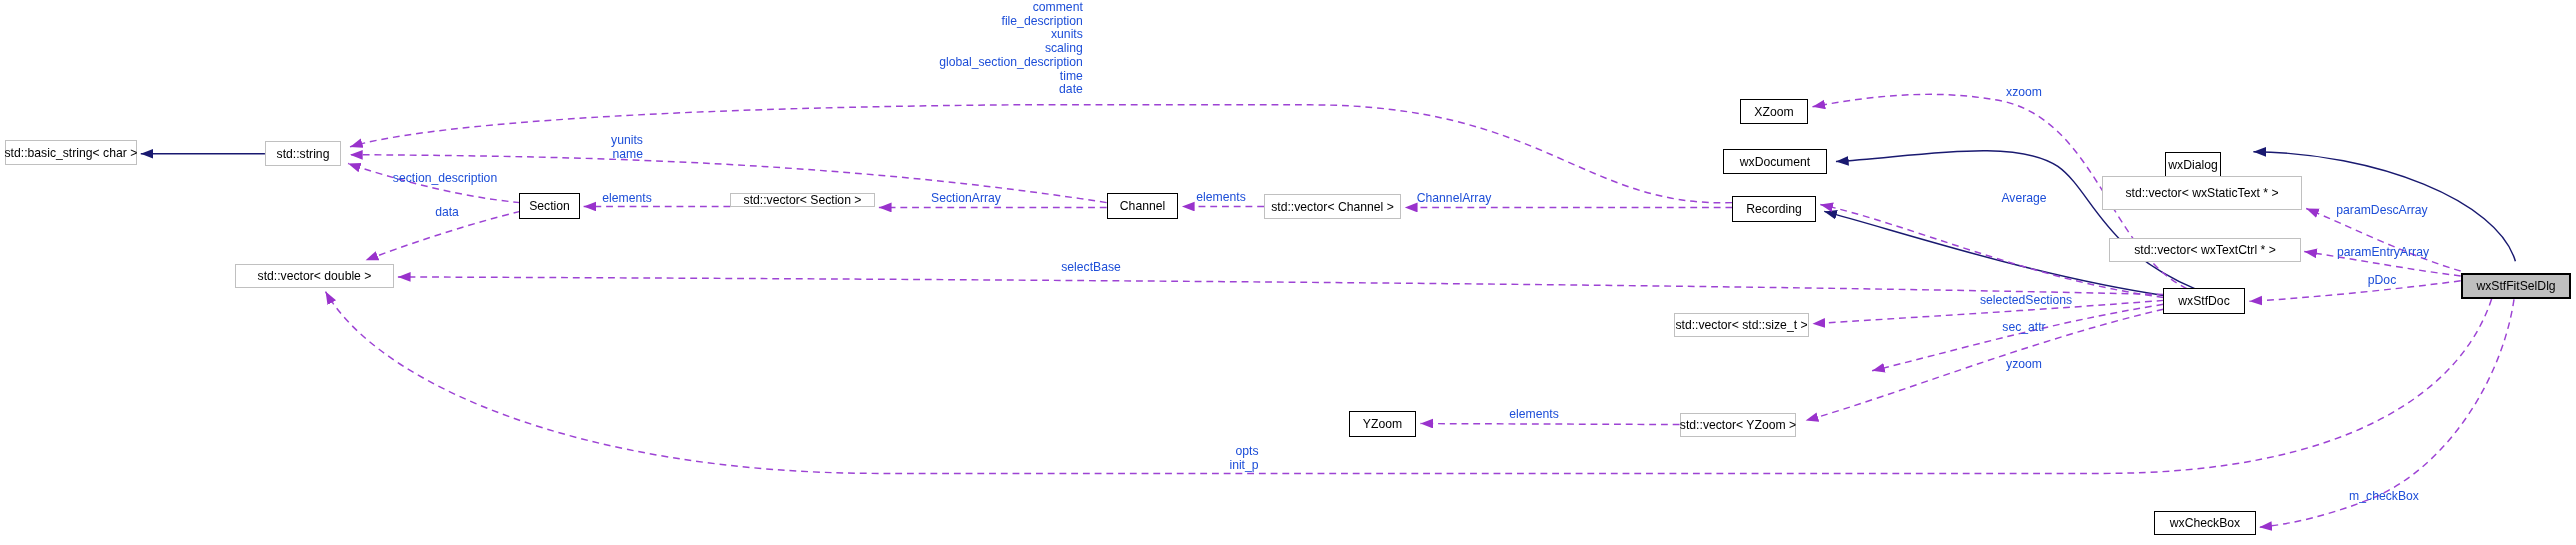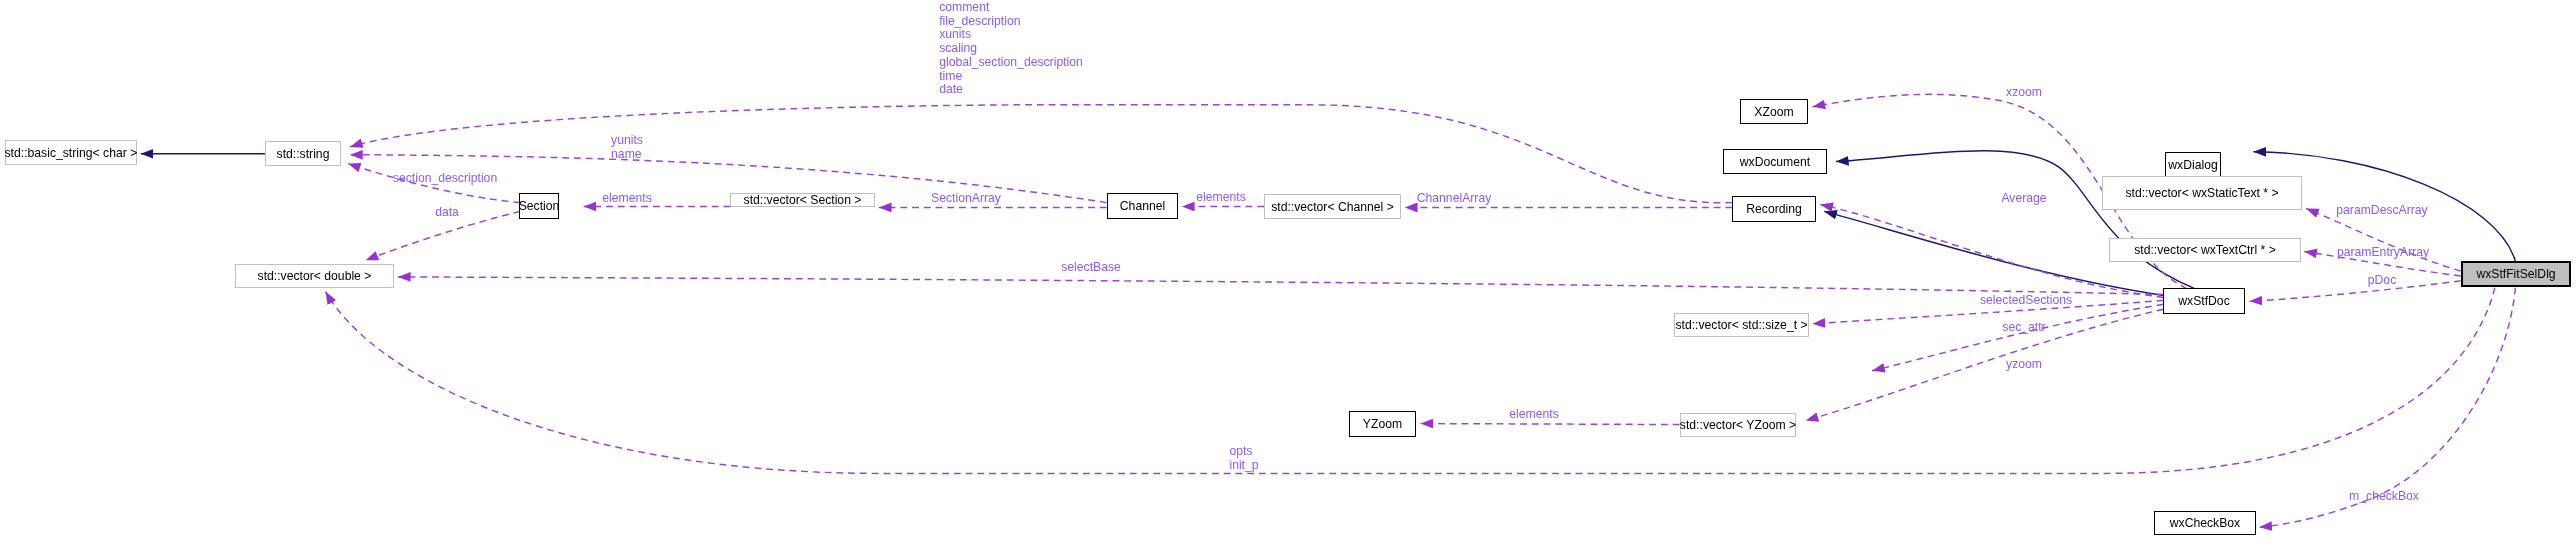--- a/index.html
+++ b/index.html
@@ -20,29 +20,29 @@
     justify-content:center;
     background:#ffffff;
     border:1px solid #c0c0c0;
     font-size:12.2px;
     line-height:1;
     white-space:nowrap;
     color:#000000;
     z-index:2;
   }
   .node.cls{border:1px solid #000000;}
-  .node.main{background:#bfbfbf;border:2px solid #000000;}
+  .node.main{background:#bfbfbf;border:2px solid #000000;margin-top:12px;}
   .elabel{
     position:absolute;
     transform:translateX(-50%);
-    text-align:left;
+    text-align:right;
     font-size:12.2px;
     line-height:13.7px;
     white-space:pre-line;
-    color:#8b5cf6;
+    color:#1d4ed8;
     z-index:3;
   }
 </style>
 </head>
 <body>
 
 <div id="canvas">
 
   <svg id="edges" viewBox="0 0 2635 558" xmlns="http://www.w3.org/2000/svg">
     <defs>
@@ -80,21 +80,21 @@
       <path d="M 2517 277 C 2465 262 2405 232 2359 213" marker-end="url(#arrowP)"></path>
       <path d="M 2517 282 C 2468 276 2415 266 2357 257" marker-end="url(#arrowP)"></path>
       <path d="M 2517 287 C 2448 296 2368 304 2301 308" marker-end="url(#arrowP)"></path>
       <path d="M 2552 294 C 2525 400 2400 484 2150 484 L 900 484 C 590 484 385 390 333 298" marker-end="url(#arrowP)"></path>
       <path d="M 2573 294 C 2565 380 2505 478 2425 510 C 2385 526 2345 536 2311 539" marker-end="url(#arrowP)"></path>
     </g>
   </svg>
 
   <div class="node" style="left:4.9px;top:140px;width:132px;height:25.4px">std::basic_string&lt; char &gt;</div>
   <div class="node" style="left:265px;top:141px;width:76px;height:25.4px">std::string</div>
-  <div class="node cls" style="left:519px;top:193px;width:40px;height:26px">Section</div>
+  <div class="node cls" style="left:519px;top:193px;width:61px;height:26px">Section</div>
   <div class="node" style="left:730px;top:193px;width:145px;height:14px">std::vector&lt; Section &gt;</div>
   <div class="node cls" style="left:1107px;top:193px;width:71px;height:26px">Channel</div>
   <div class="node" style="left:1264px;top:194px;width:137px;height:25.4px">std::vector&lt; Channel &gt;</div>
   <div class="node cls" style="left:1740px;top:99px;width:68px;height:25.4px">XZoom</div>
   <div class="node cls" style="left:1723px;top:149px;width:104px;height:25.4px">wxDocument</div>
   <div class="node cls" style="left:1732px;top:196px;width:84px;height:26px">Recording</div>
   <div class="node cls" style="left:2165px;top:152px;width:56px;height:26px">wxDialog</div>
   <div class="node" style="left:2102px;top:176px;width:200px;height:34px">std::vector&lt; wxStaticText * &gt;</div>
   <div class="node" style="left:2109px;top:238px;width:192px;height:24.4px">std::vector&lt; wxTextCtrl * &gt;</div>
   <div class="node main" style="left:2461px;top:261px;width:110px;height:26px">wxStfFitSelDlg</div>

